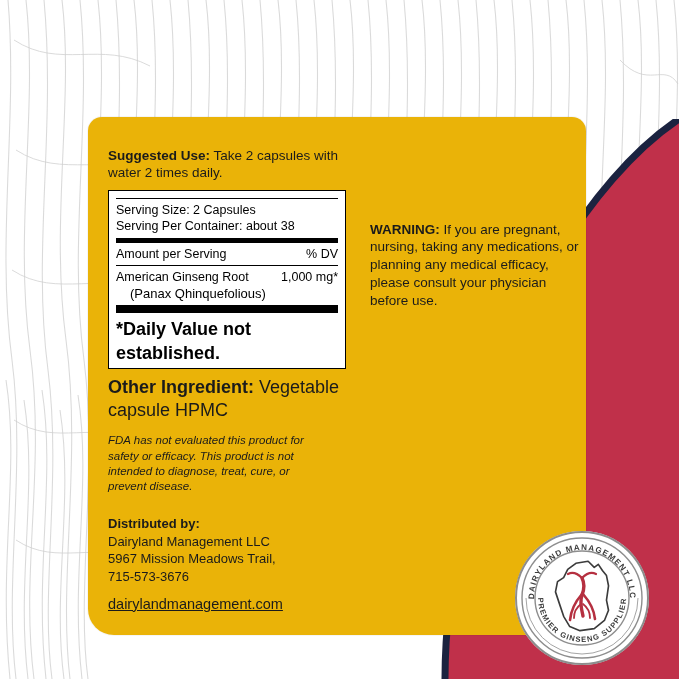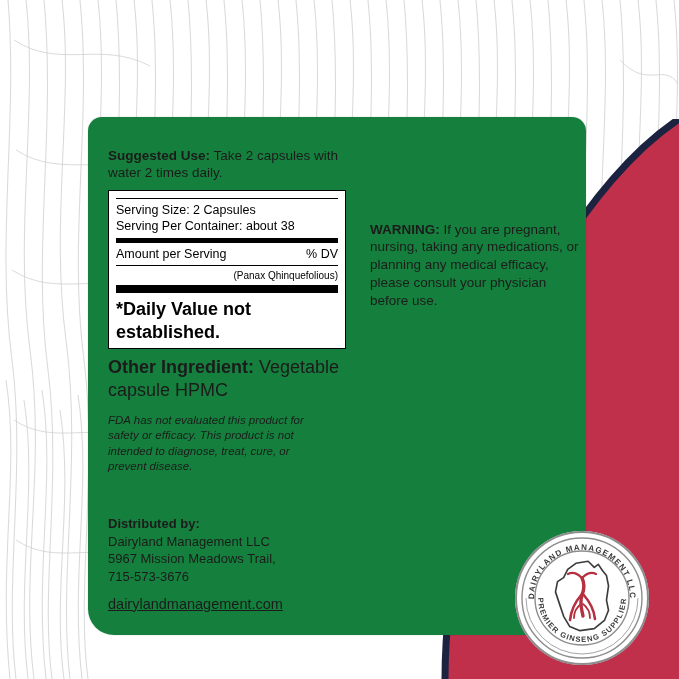--- a/index.html
+++ b/index.html
@@ -46,21 +46,21 @@
   }
   .crimson-wedge svg { display: block; }
 
   
   .label-card {
     position: absolute;
     left: 88px;
     top: 117px;
     width: 498px;
     height: 518px;
-    background: #15803d;
+    background: #eab308;
     border-radius: 14px 14px 26px 26px;
     box-shadow: 0 0 0 1px rgba(0,0,0,0.04);
   }
 
   .label-inner {
     position: absolute;
     left: 20px;
     top: 30px;
     right: 16px;
     bottom: 10px;
@@ -114,25 +114,24 @@
   .sf-row {
     display: flex;
     justify-content: space-between;
     align-items: baseline;
     font-size: 12.5px;
     color: #000;
     line-height: 1.32;
   }
   .sf-row .right { white-space: nowrap; }
   .sf-sub {
-    font-size: 10px;
+    font-size: 13px;
     color: #000;
     padding-left: 14px;
     line-height: 1.3;
-    text-align: right;
   }
   .sf-footnote {
     font-size: 18px;
     color: #000;
     line-height: 1.3;
     padding-top: 1px;
     font-weight: bold;
   }
 
   .other-ing {
@@ -271,20 +270,24 @@
         <div class="sf-panel">
           <div class="rule-thin"></div>
           <div class="sf-line">Serving Size: 2 Capsules</div>
           <div class="sf-line">Serving Per Container: about 38</div>
           <div class="rule-thick"></div>
           <div class="sf-row">
             <span>Amount per Serving</span>
             <span class="right">% DV</span>
           </div>
           <div class="rule-thin"></div>
+          <div class="sf-row">
+            <span>American Ginseng Root</span>
+            <span class="right">1,000 mg*</span>
+          </div>
           <div class="sf-sub">(Panax Qhinquefolious)</div>
           <div class="rule-thickest"></div>
           <div class="sf-footnote">*Daily Value not established.</div>
         </div>
 
         <p class="other-ing"><span class="bold">Other Ingredient:</span><span> Vegetable capsule HPMC</span></p>
 
         <p class="fda-disclaimer">FDA has not evaluated this product for safety or efficacy. This product is not intended to diagnose, treat, cure, or prevent disease.</p>
       </div>
 

